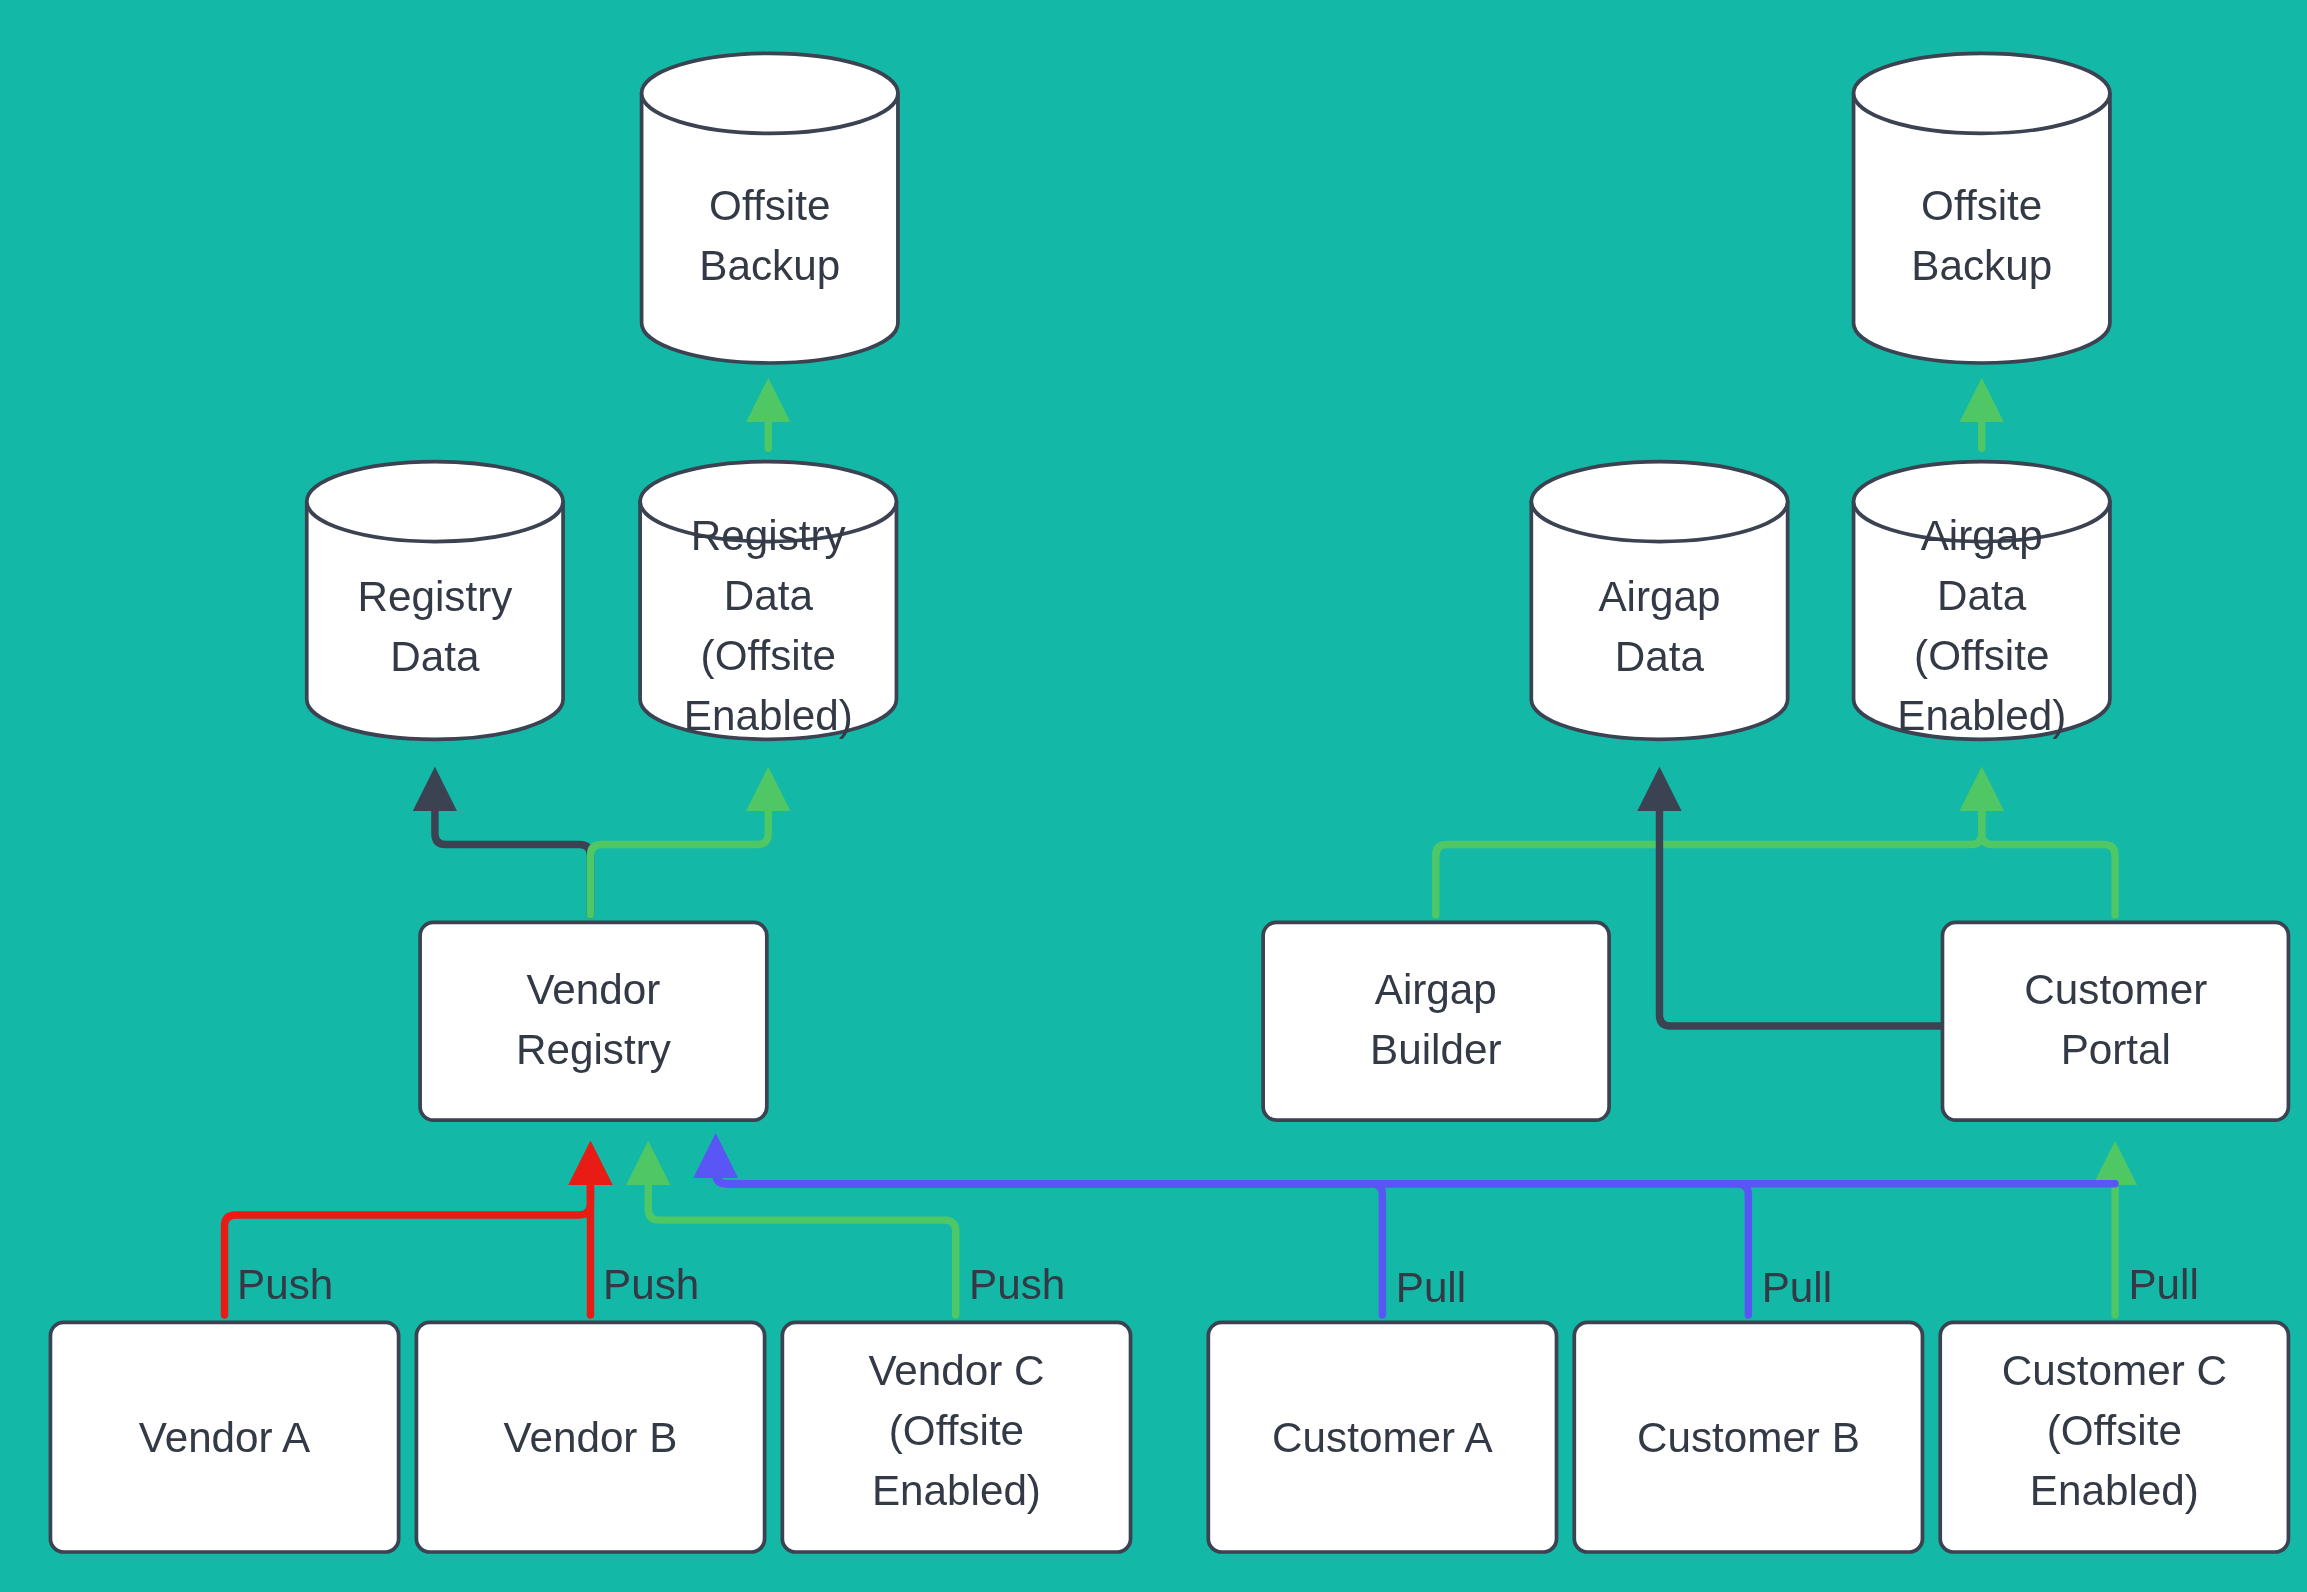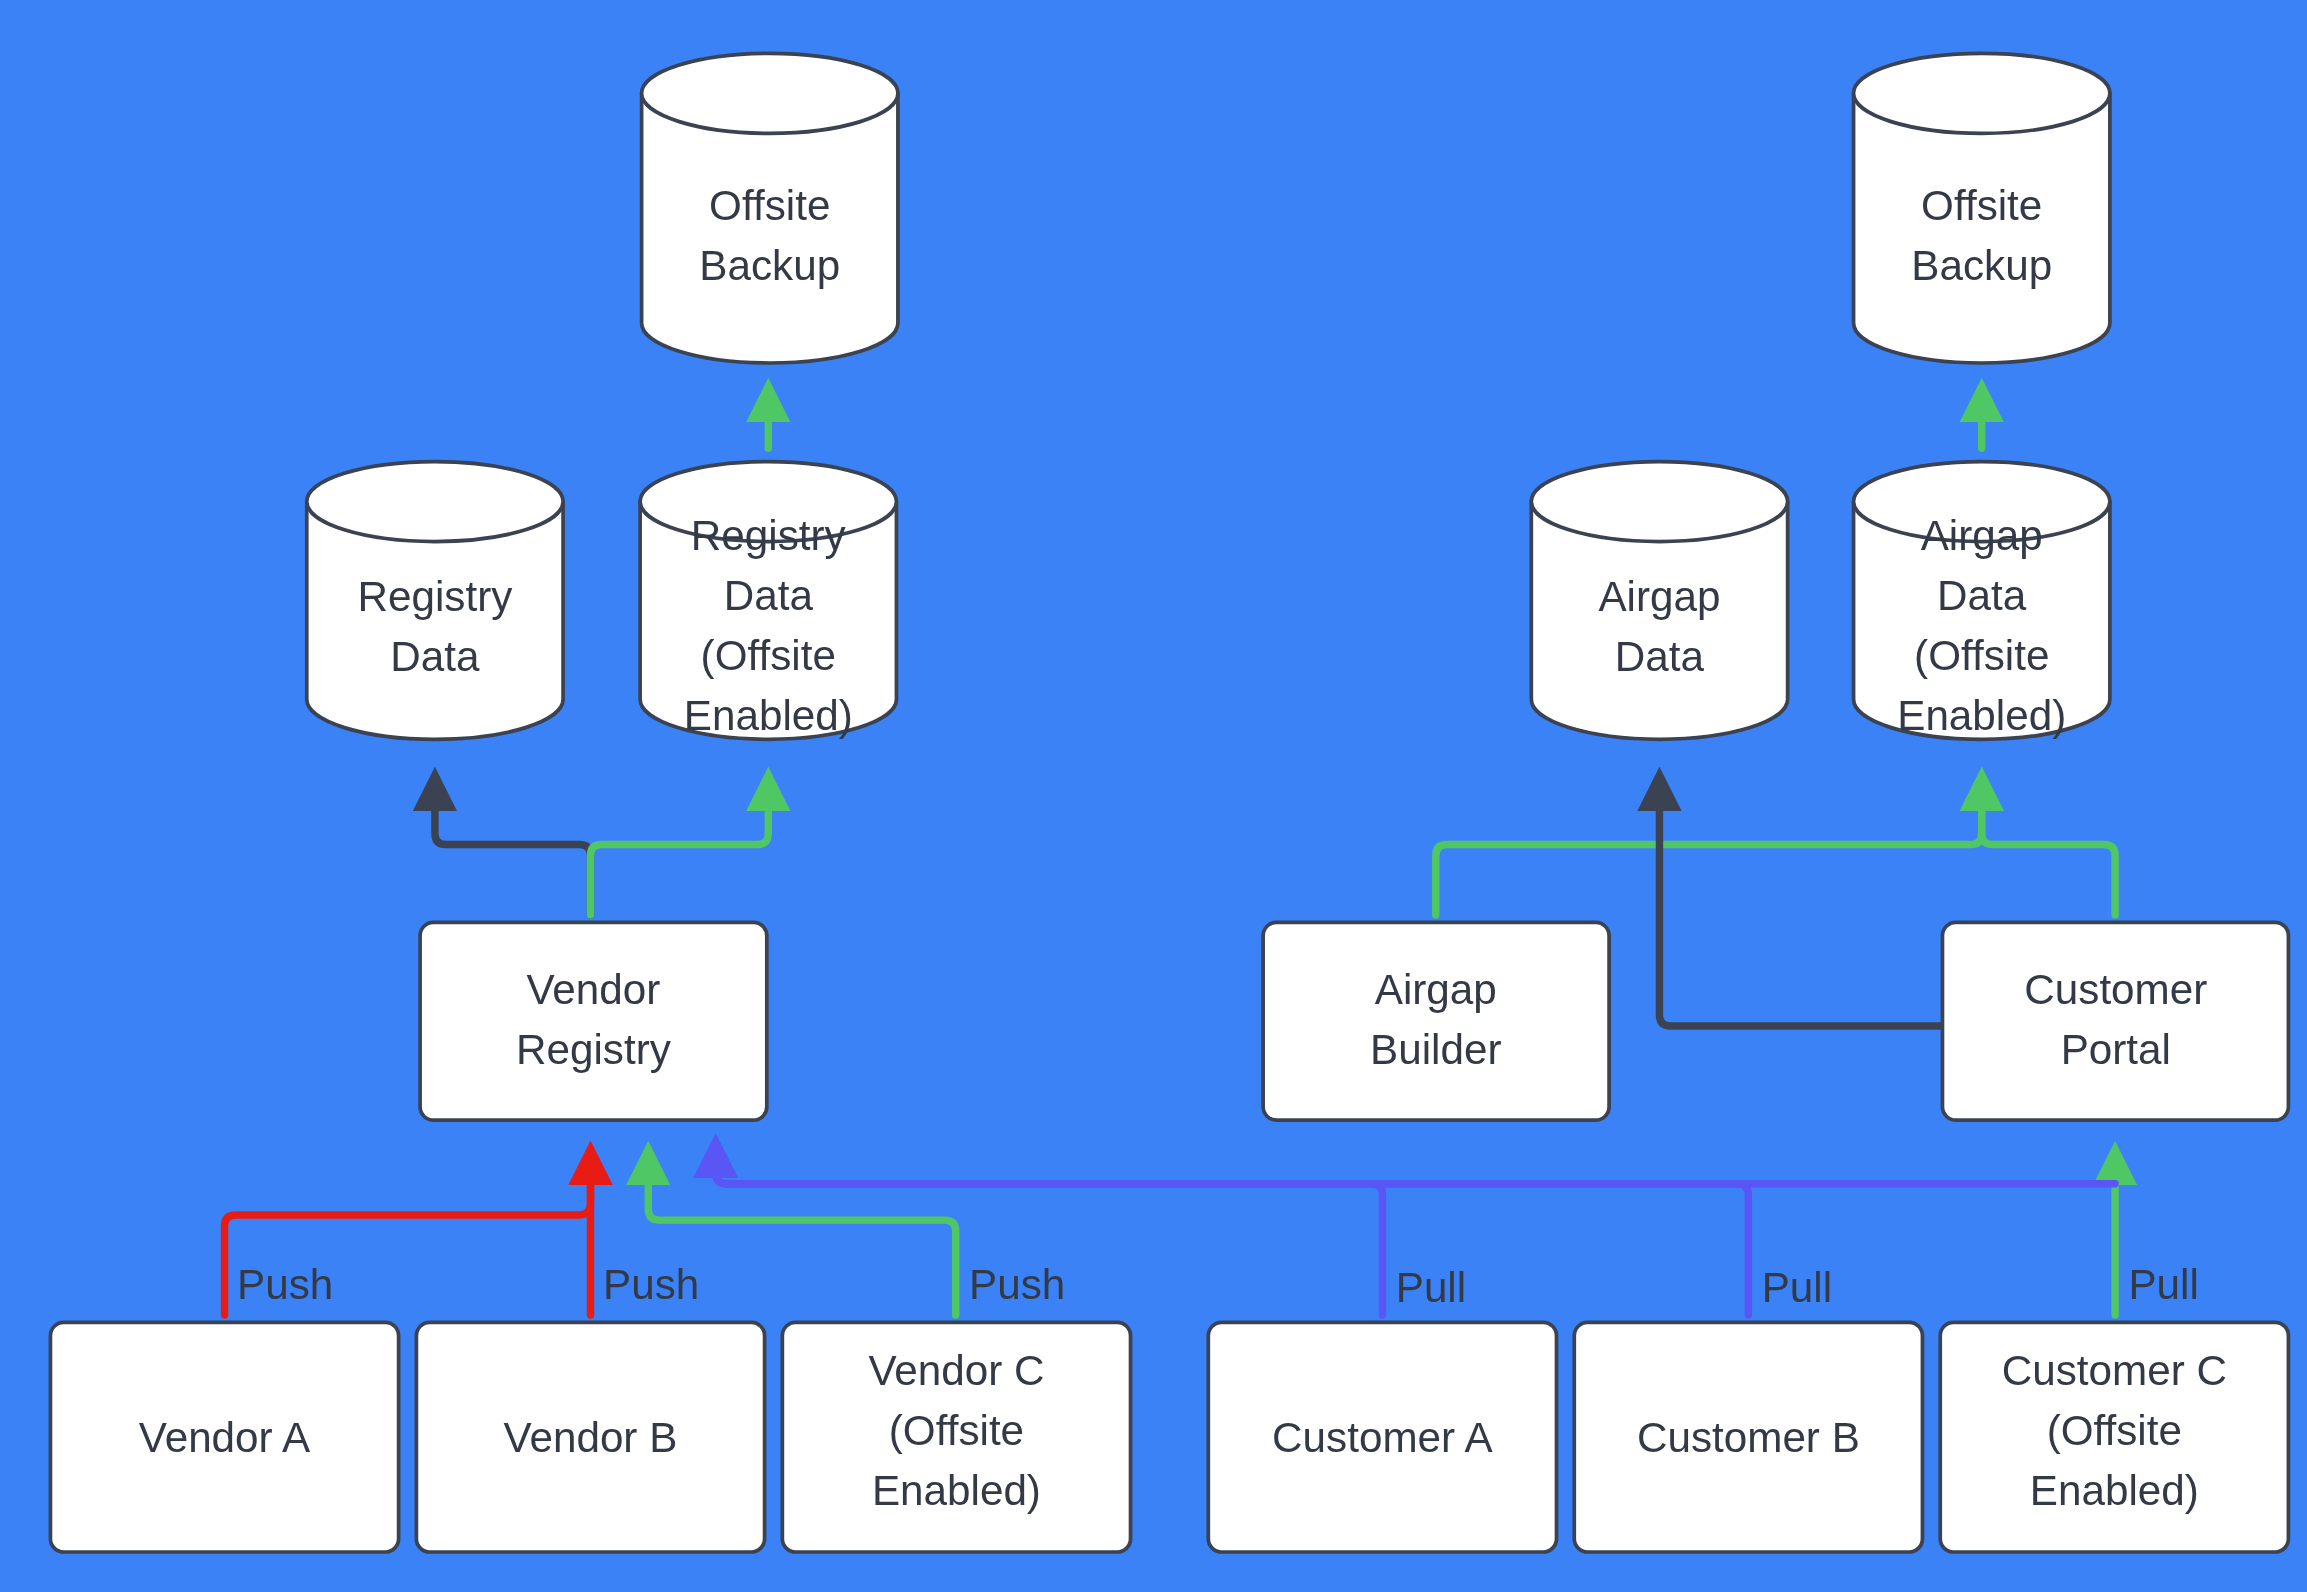--- a/index.html
+++ b/index.html
@@ -8,21 +8,21 @@
     padding: 0;
     background: #ffffff;
   }
   body {
     font-family: "Liberation Sans", sans-serif;
   }
   #diagram-root {
     position: relative;
     width: 2307px;
     height: 1592px;
-    background: #3b82f6;
+    background: #14b8a6;
     overflow: hidden;
   }
   #diagram-svg {
     position: absolute;
     left: 0;
     top: 0;
     width: 2307px;
     height: 1592px;
   }
   .node-label {

